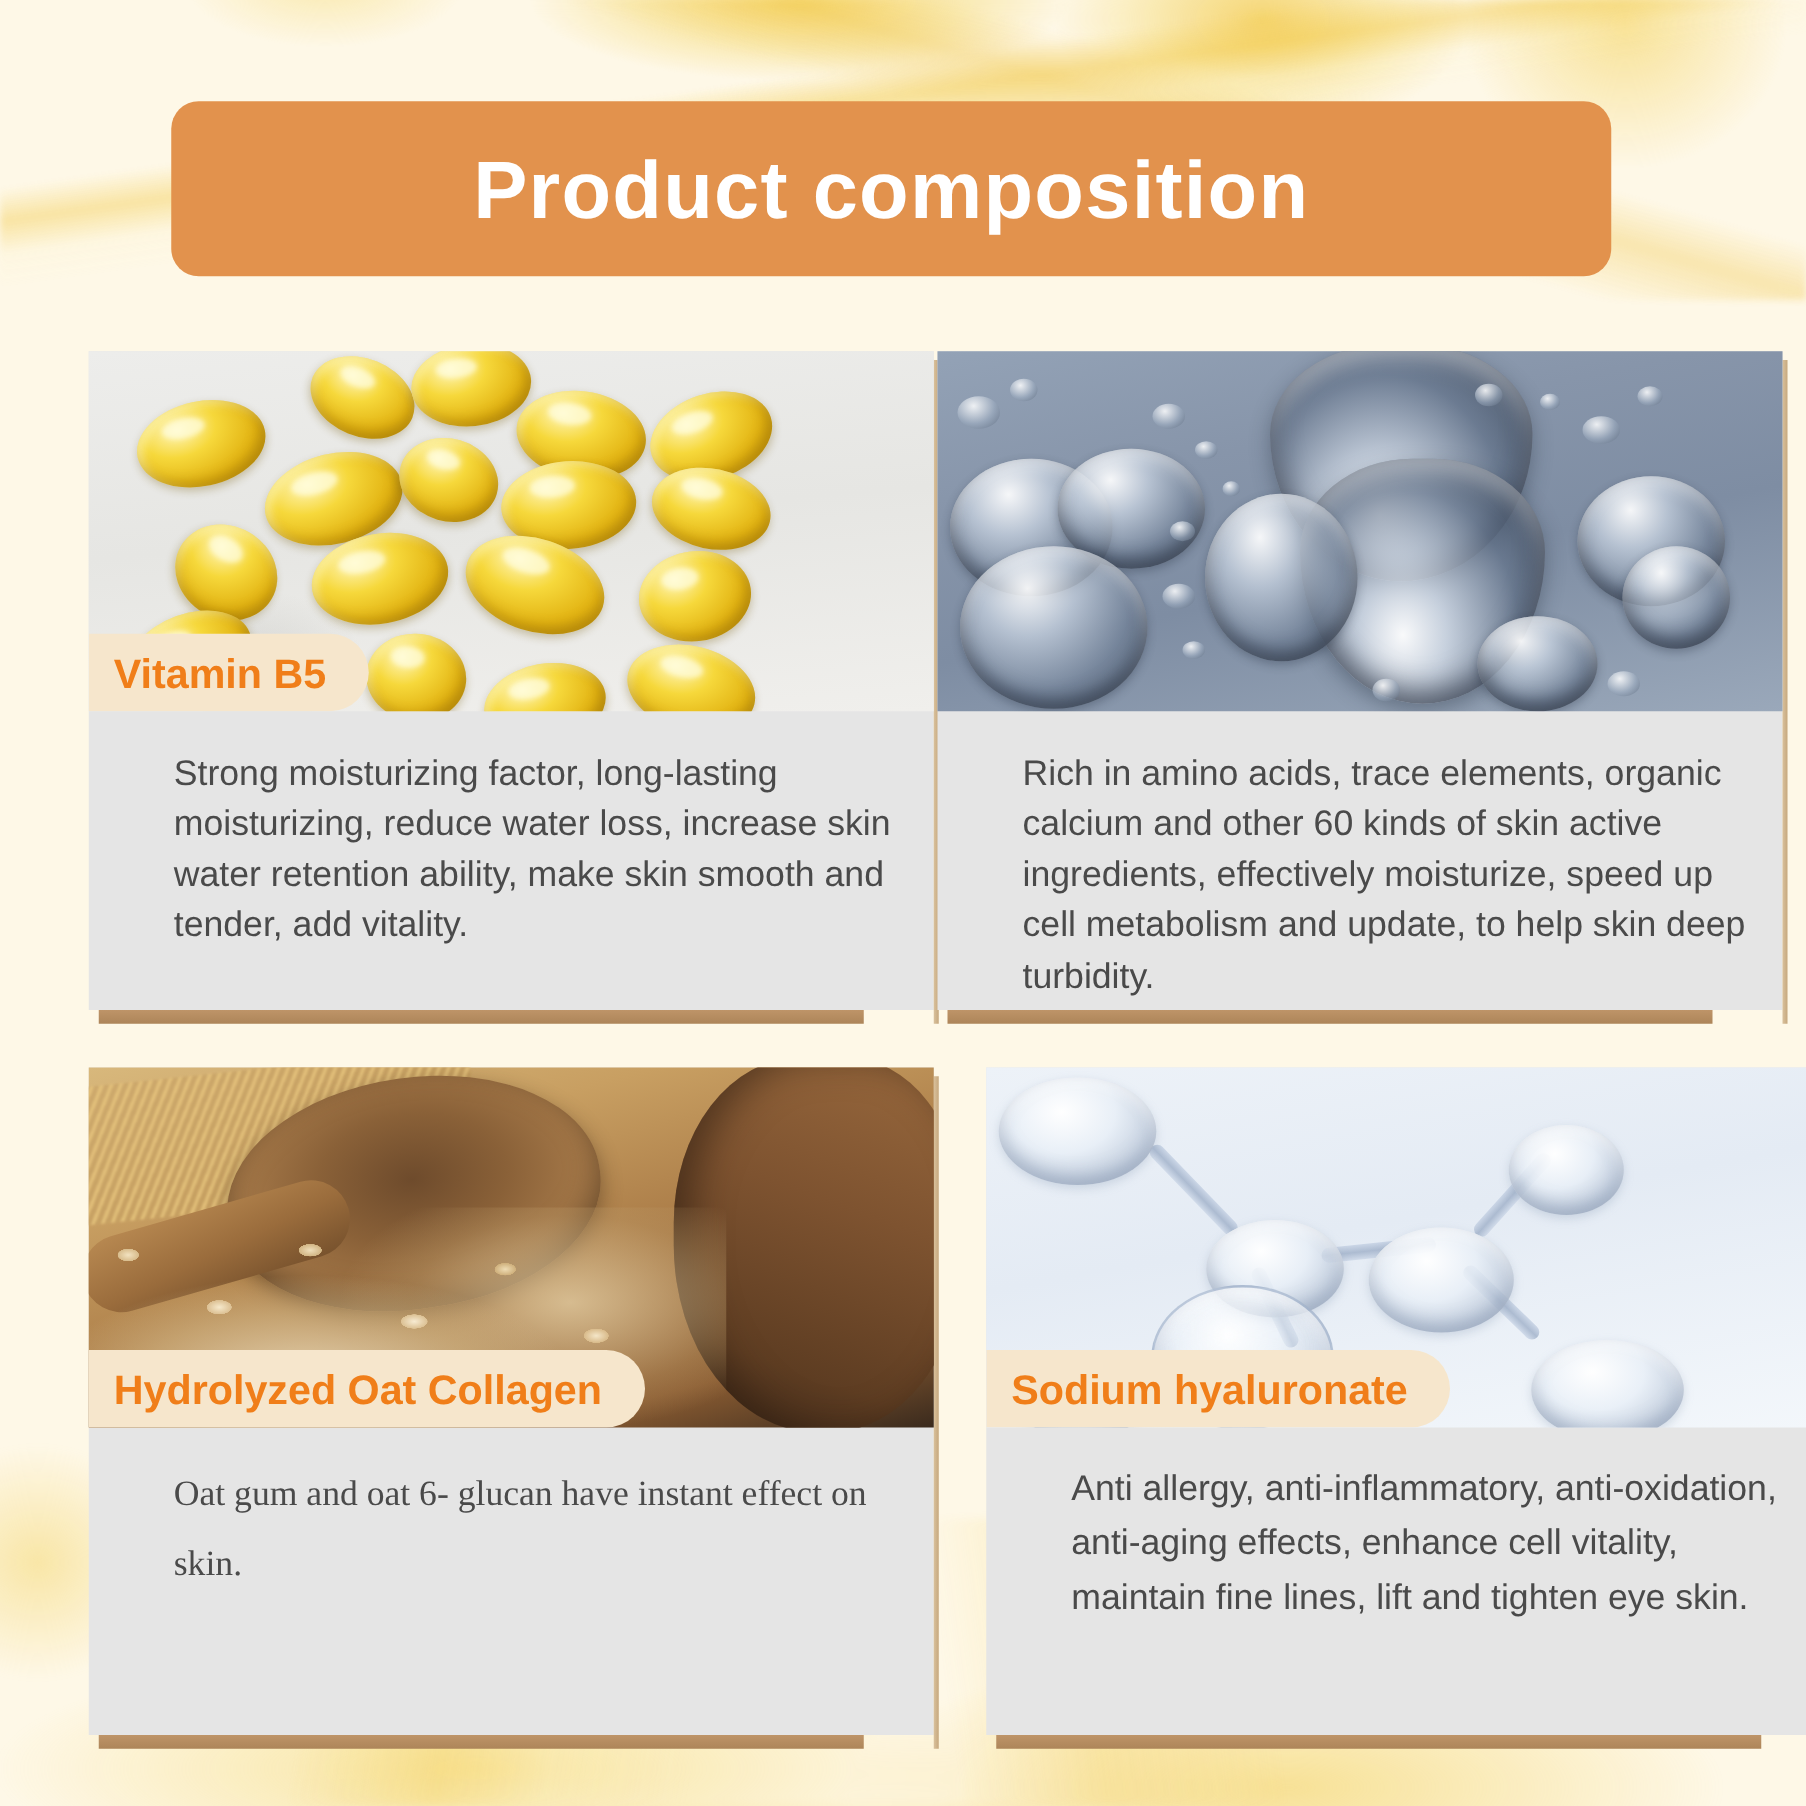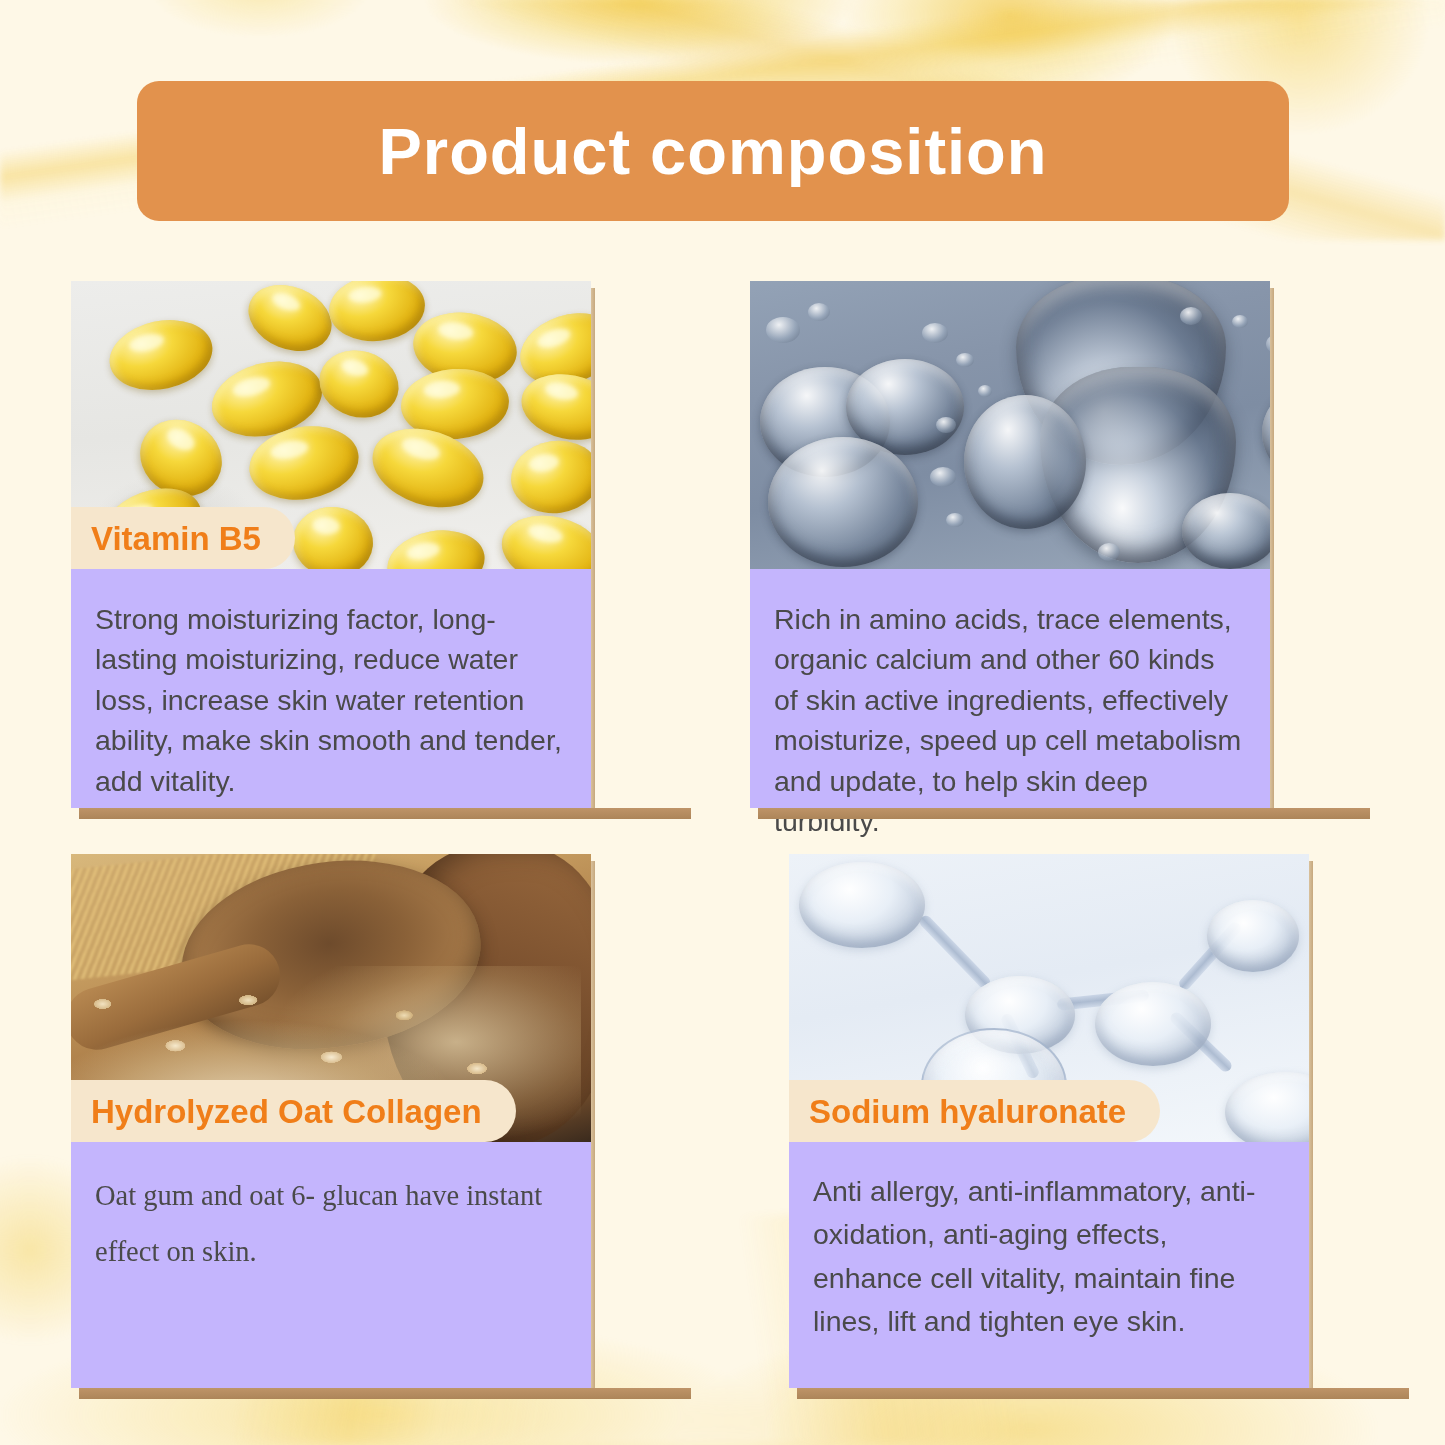--- a/index.html
+++ b/index.html
@@ -105,22 +105,22 @@
   
   .grid {
     position: absolute;
     left: 71px;
     top: 281px;
     width: 1303px;
     height: 1107px;
   }
   .card {
     position: absolute;
-    width: 520px;
-    background: #c4b5fd;
+    width: 676px;
+    background: #e5e5e5;
     box-sizing: border-box;
   }
   .card.c1 { left: 0px;   top: 0px;   height: 527px; }
   .card.c2 { left: 679px; top: 0px;   height: 527px; }
   .card.c3 { left: 0px;   top: 573px; height: 534px; }
   .card.c4 { left: 718px; top: 573px; height: 534px; }
 
   
   .card-shadow-bottom {
     position: absolute;
@@ -298,20 +298,21 @@
     font-weight: bold;
     line-height: 1;
     white-space: nowrap;
     font-family: "Liberation Sans", sans-serif;
   }
 
   
   .card-body {
     padding: 30px 26px 20px 24px;
     box-sizing: border-box;
+    margin-left: 44px;
   }
   .card-desc {
     color: #4A4A4A;
     font-size: 28.5px;
     line-height: 1.42;
     font-family: "Liberation Sans", sans-serif;
     margin: 0;
   }
   .card.c3 .card-desc { line-height: 1.95; font-family: Liberation Serif, serif; }
   .card.c3 .card-body { padding-top: 26px; }

